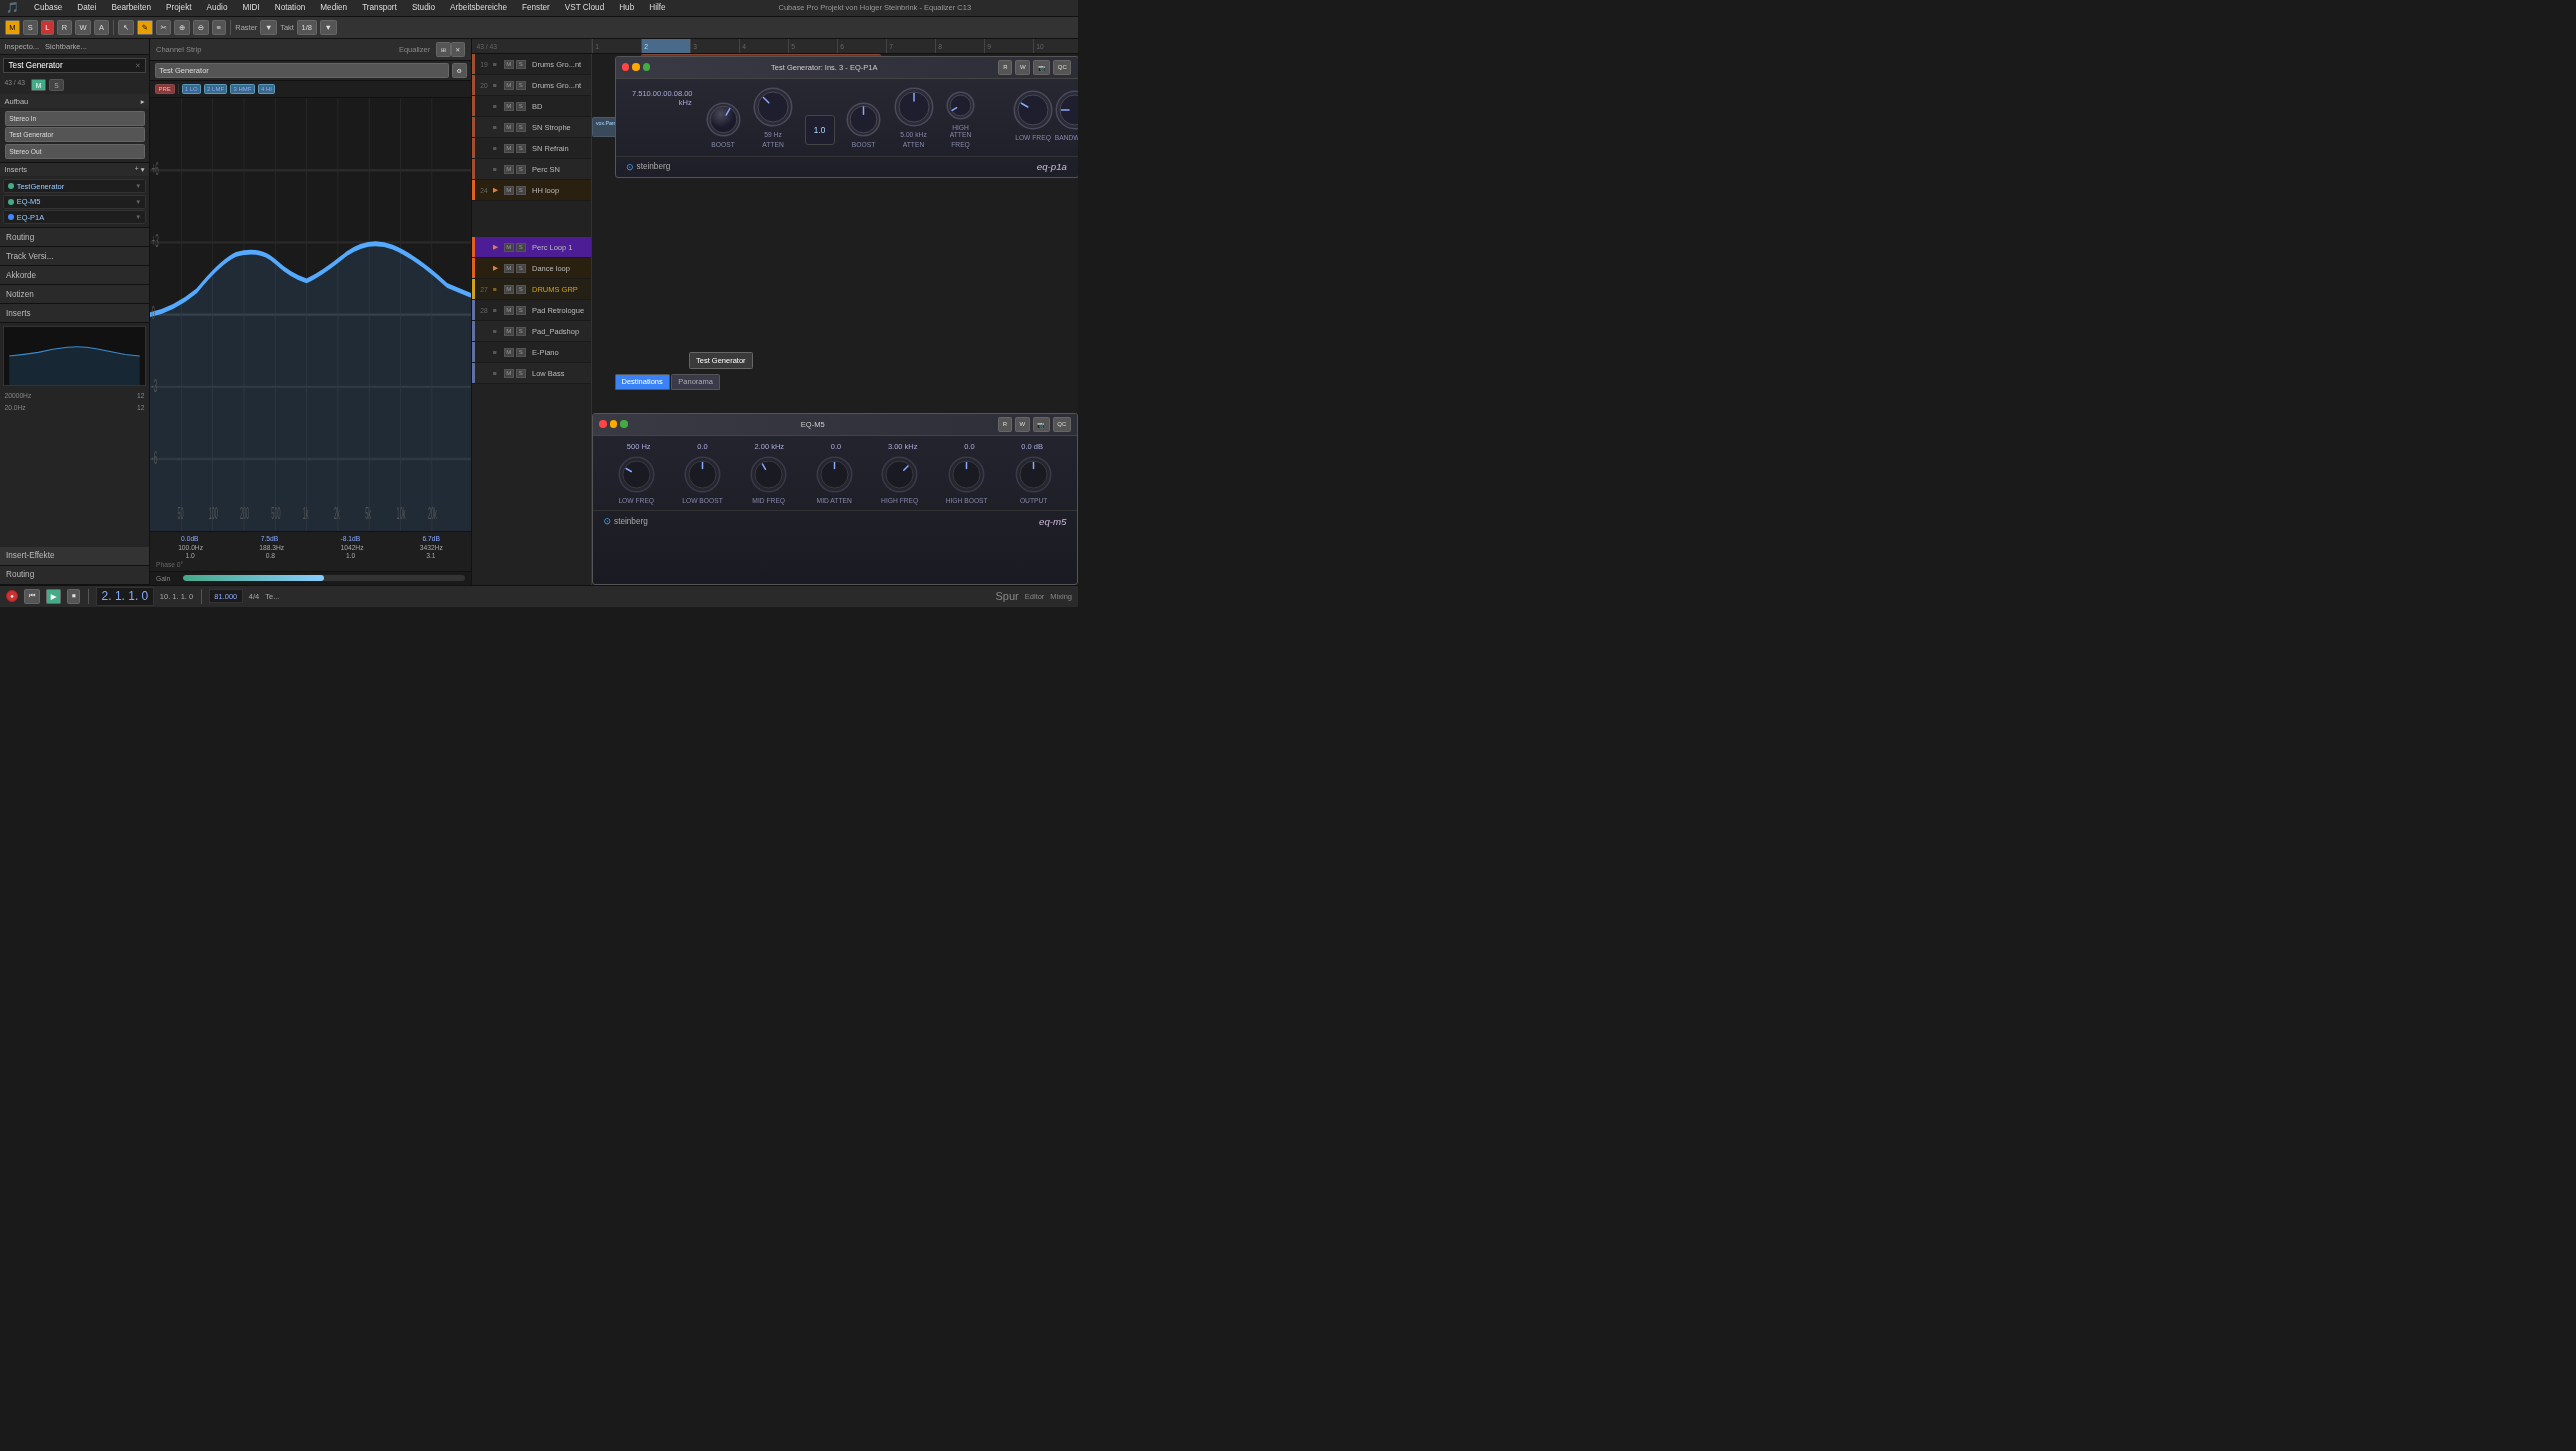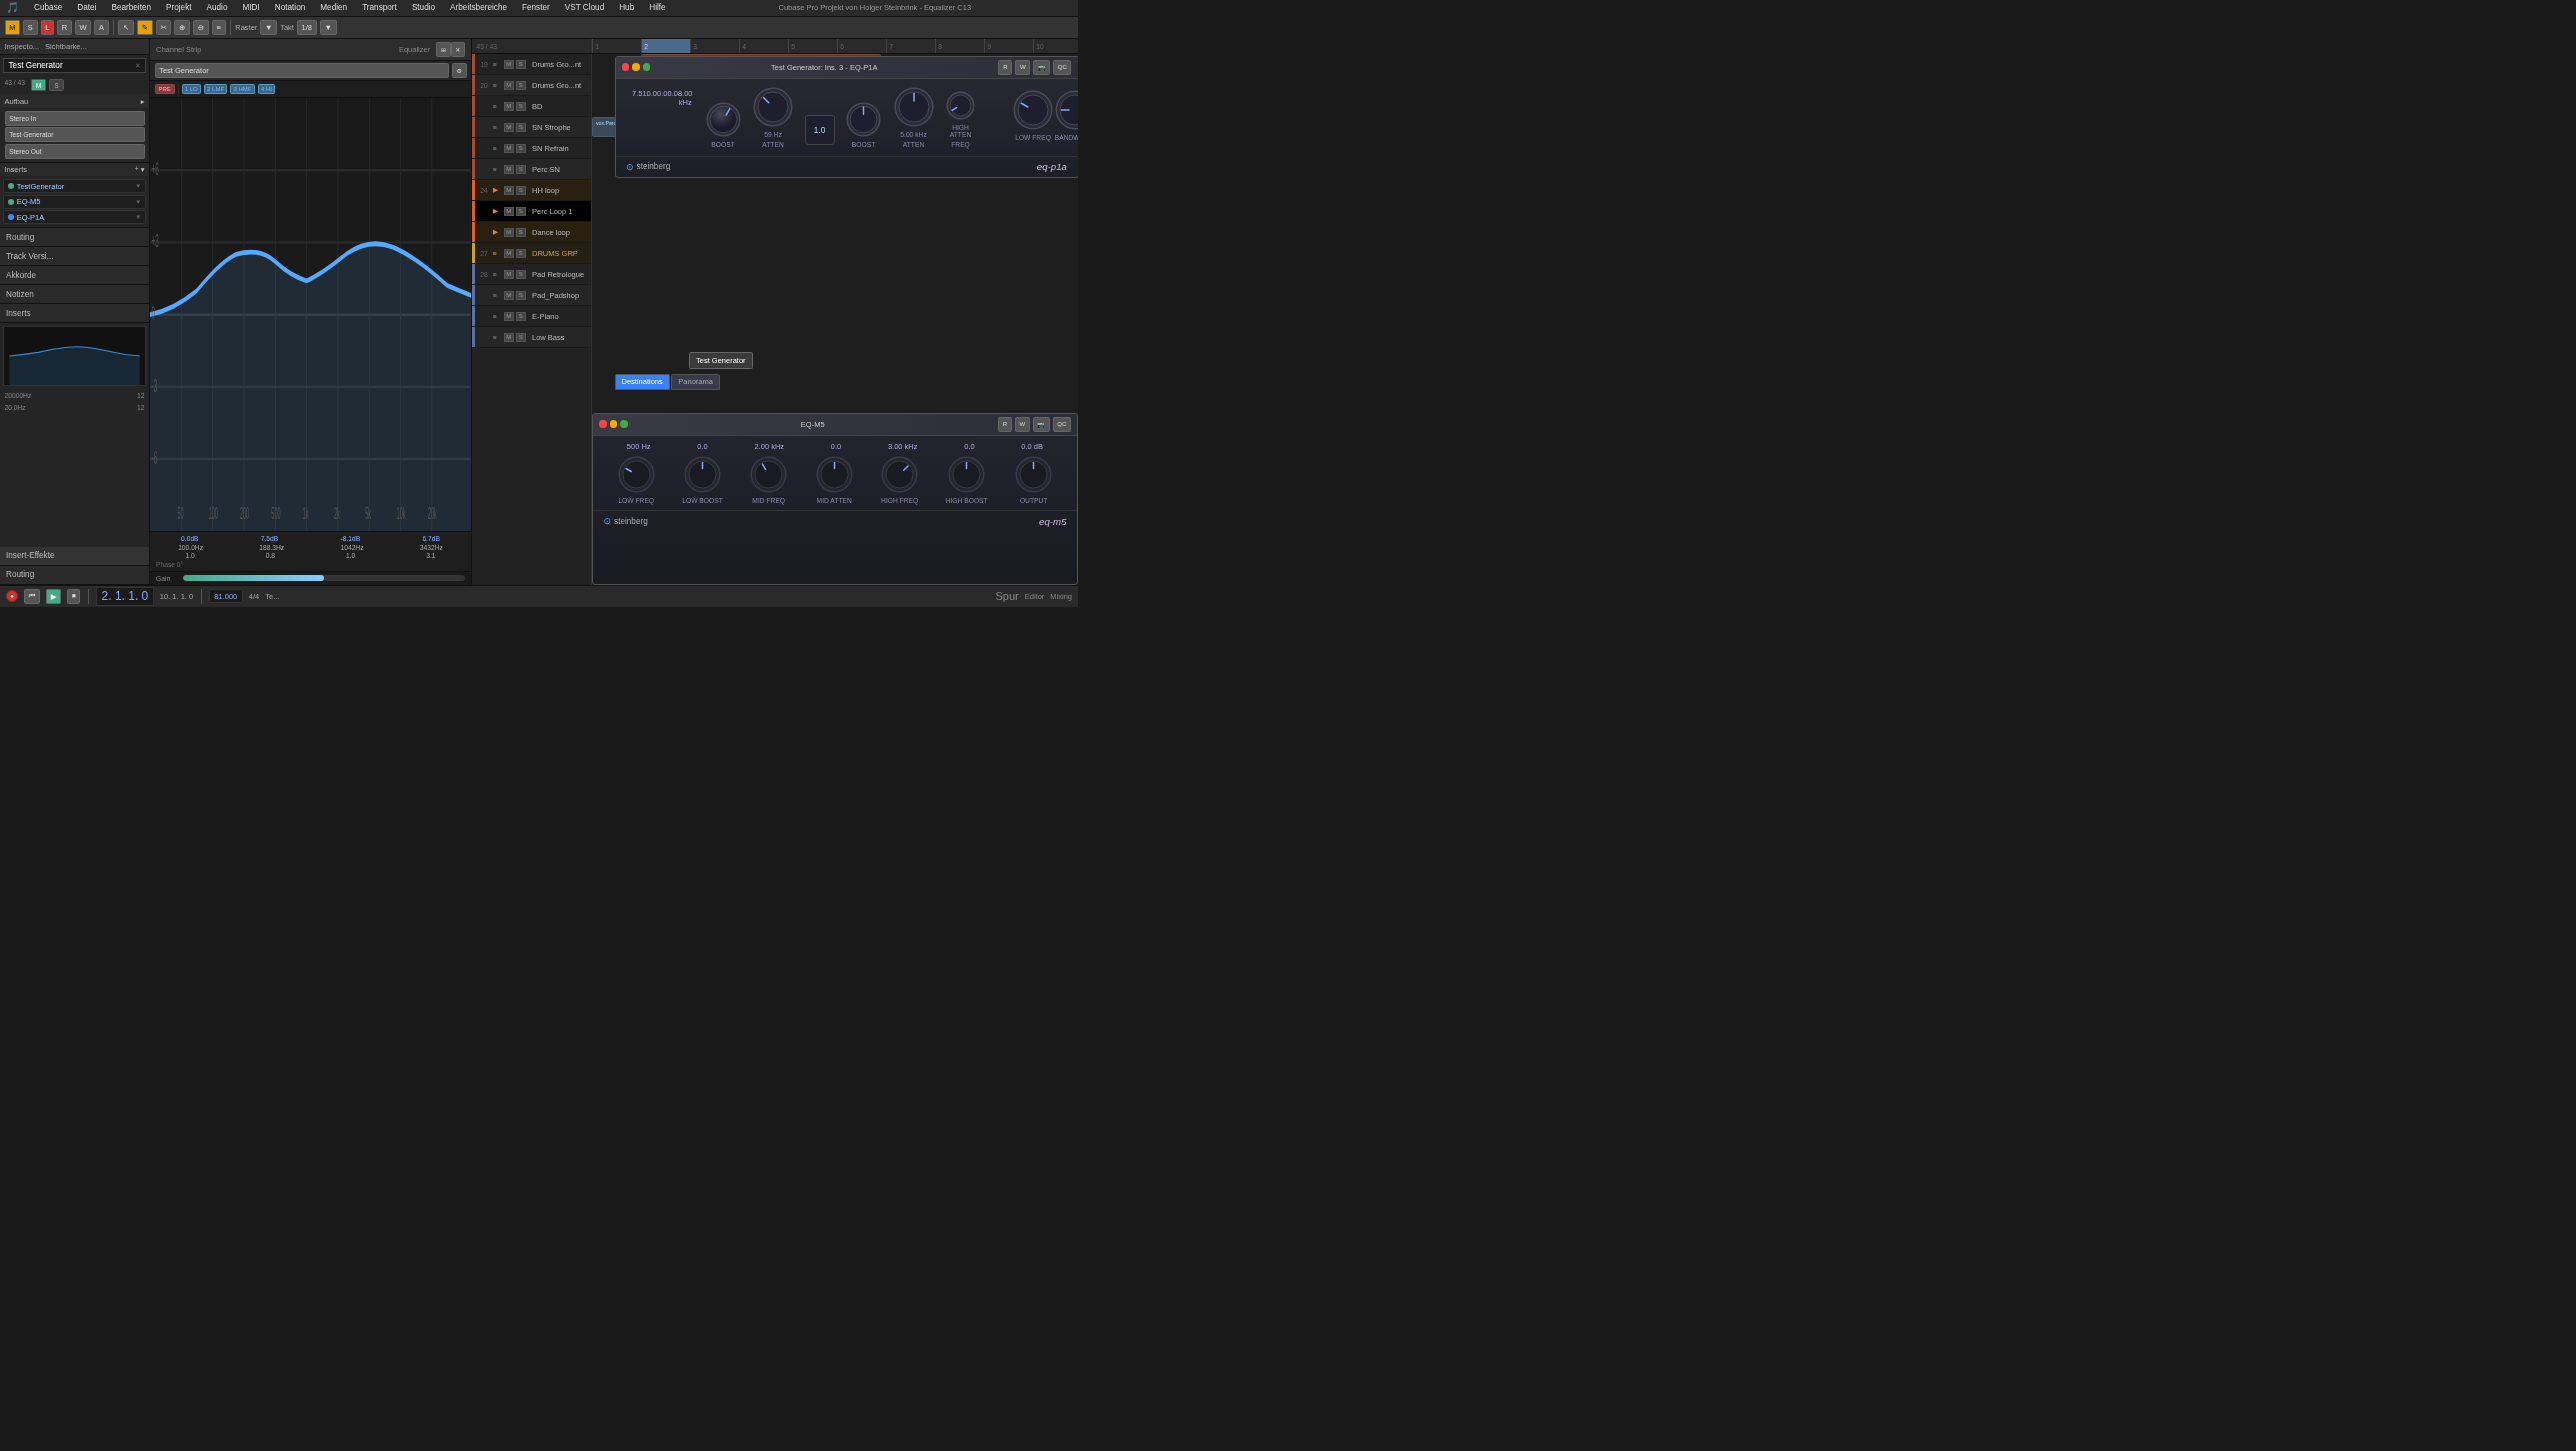--- a/index.html
+++ b/index.html
@@ -817,21 +817,21 @@
         <div class="track-row" style="background:#2a2010;">
           <div class="track-color-strip" style="background:#e06020;"></div>
           <span class="track-number">24</span>
           <span style="font-size:6.7px;color:#e08040;width:7.5px;">▶</span>
           <div class="track-icons">
             <button class="track-ms-btn">M</button>
             <button class="track-ms-btn">S</button>
           </div>
           <span class="track-name">HH loop</span>
         </div>
-        <div class="track-row" style="background:#000000;">
+        <div class="track-row" style="background:#4c1d95;margin-top:36px;">
           <div class="track-color-strip" style="background:#e06020;"></div>
           <span class="track-number"></span>
           <span style="font-size:6.7px;color:#e08040;width:7.5px;">▶</span>
           <div class="track-icons">
             <button class="track-ms-btn">M</button>
             <button class="track-ms-btn">S</button>
           </div>
           <span class="track-name">Perc Loop 1</span>
         </div>
         <div class="track-row" style="background:#2a2010;">

